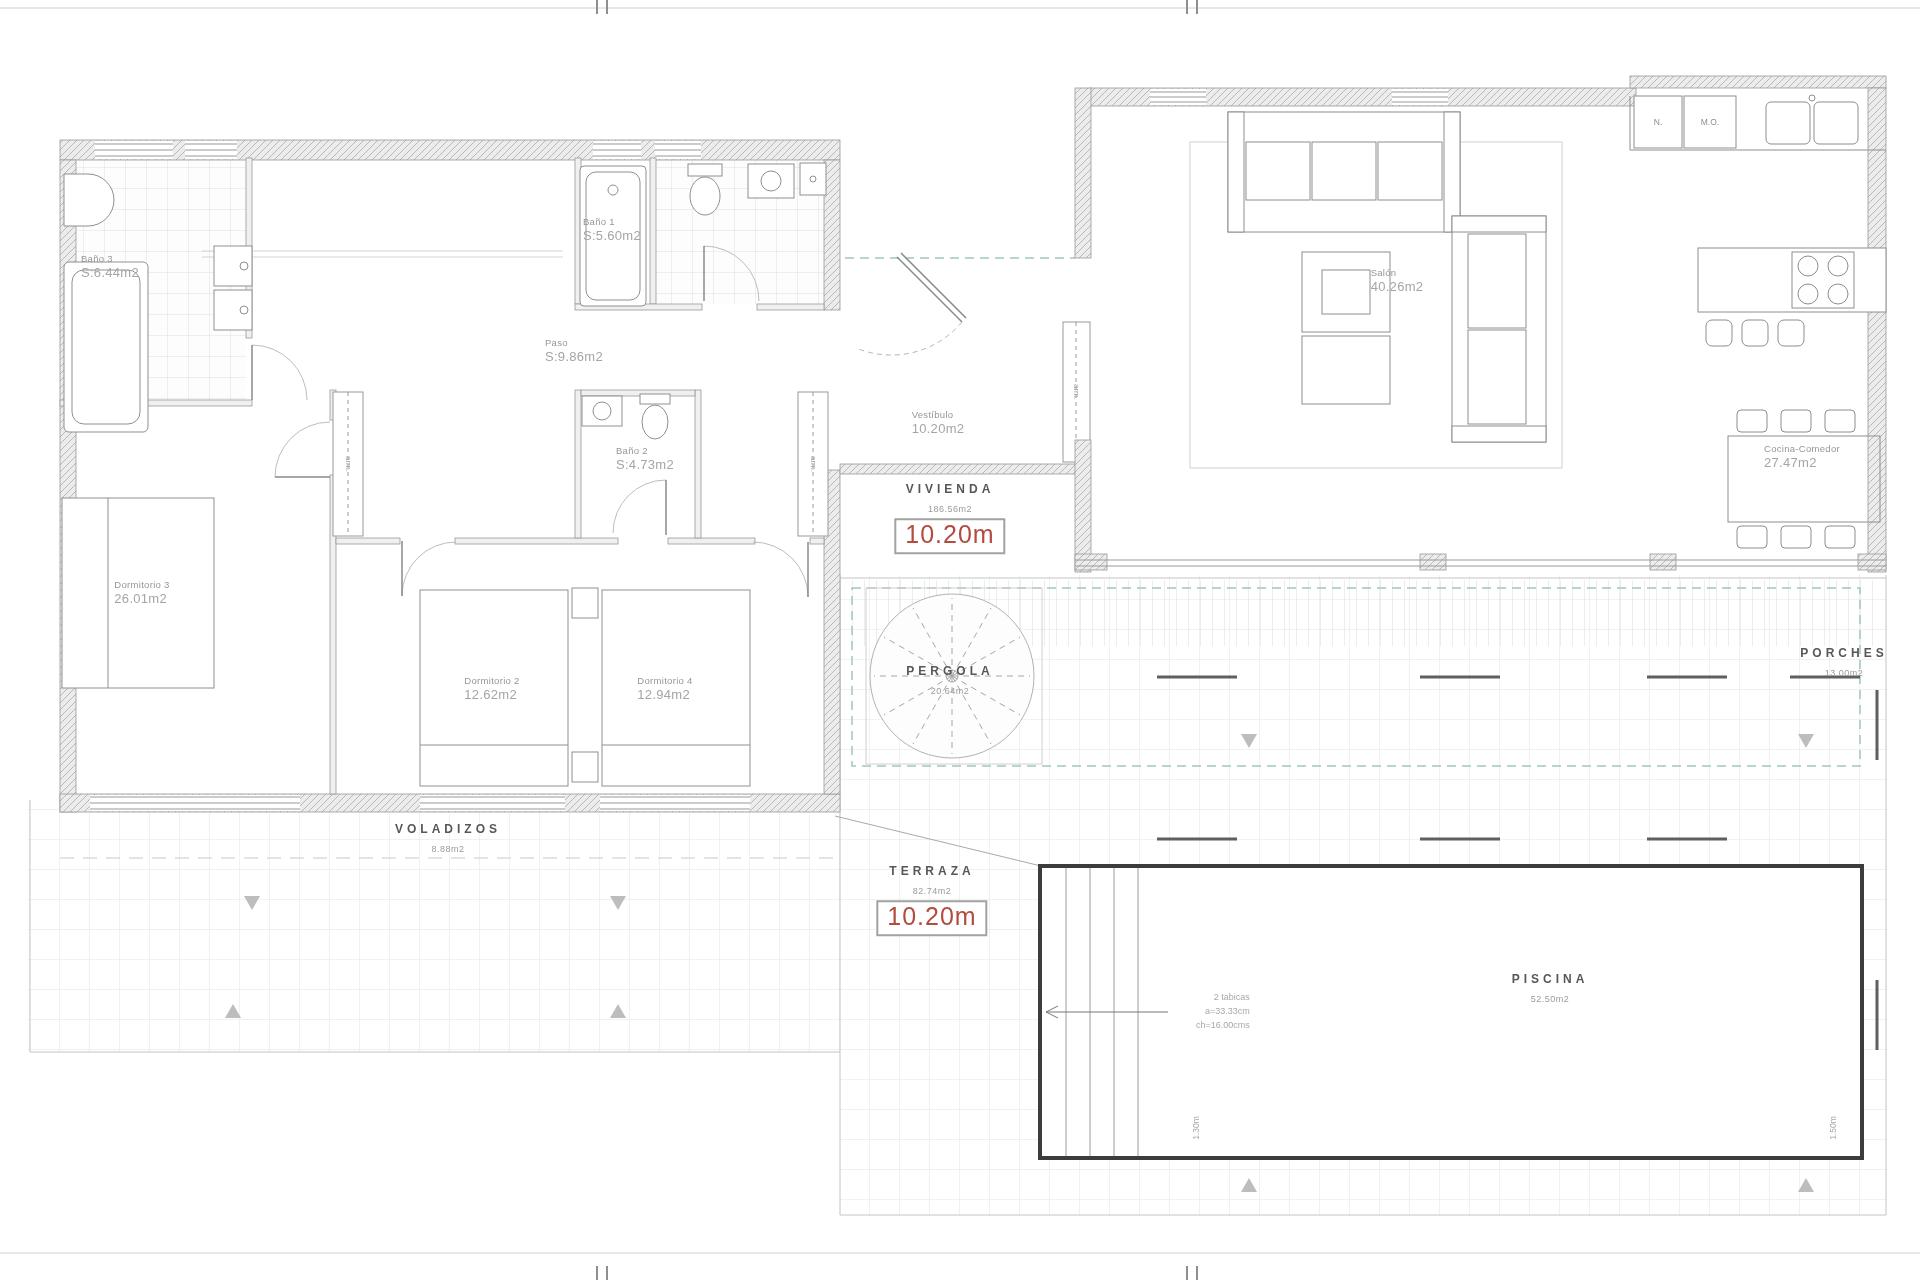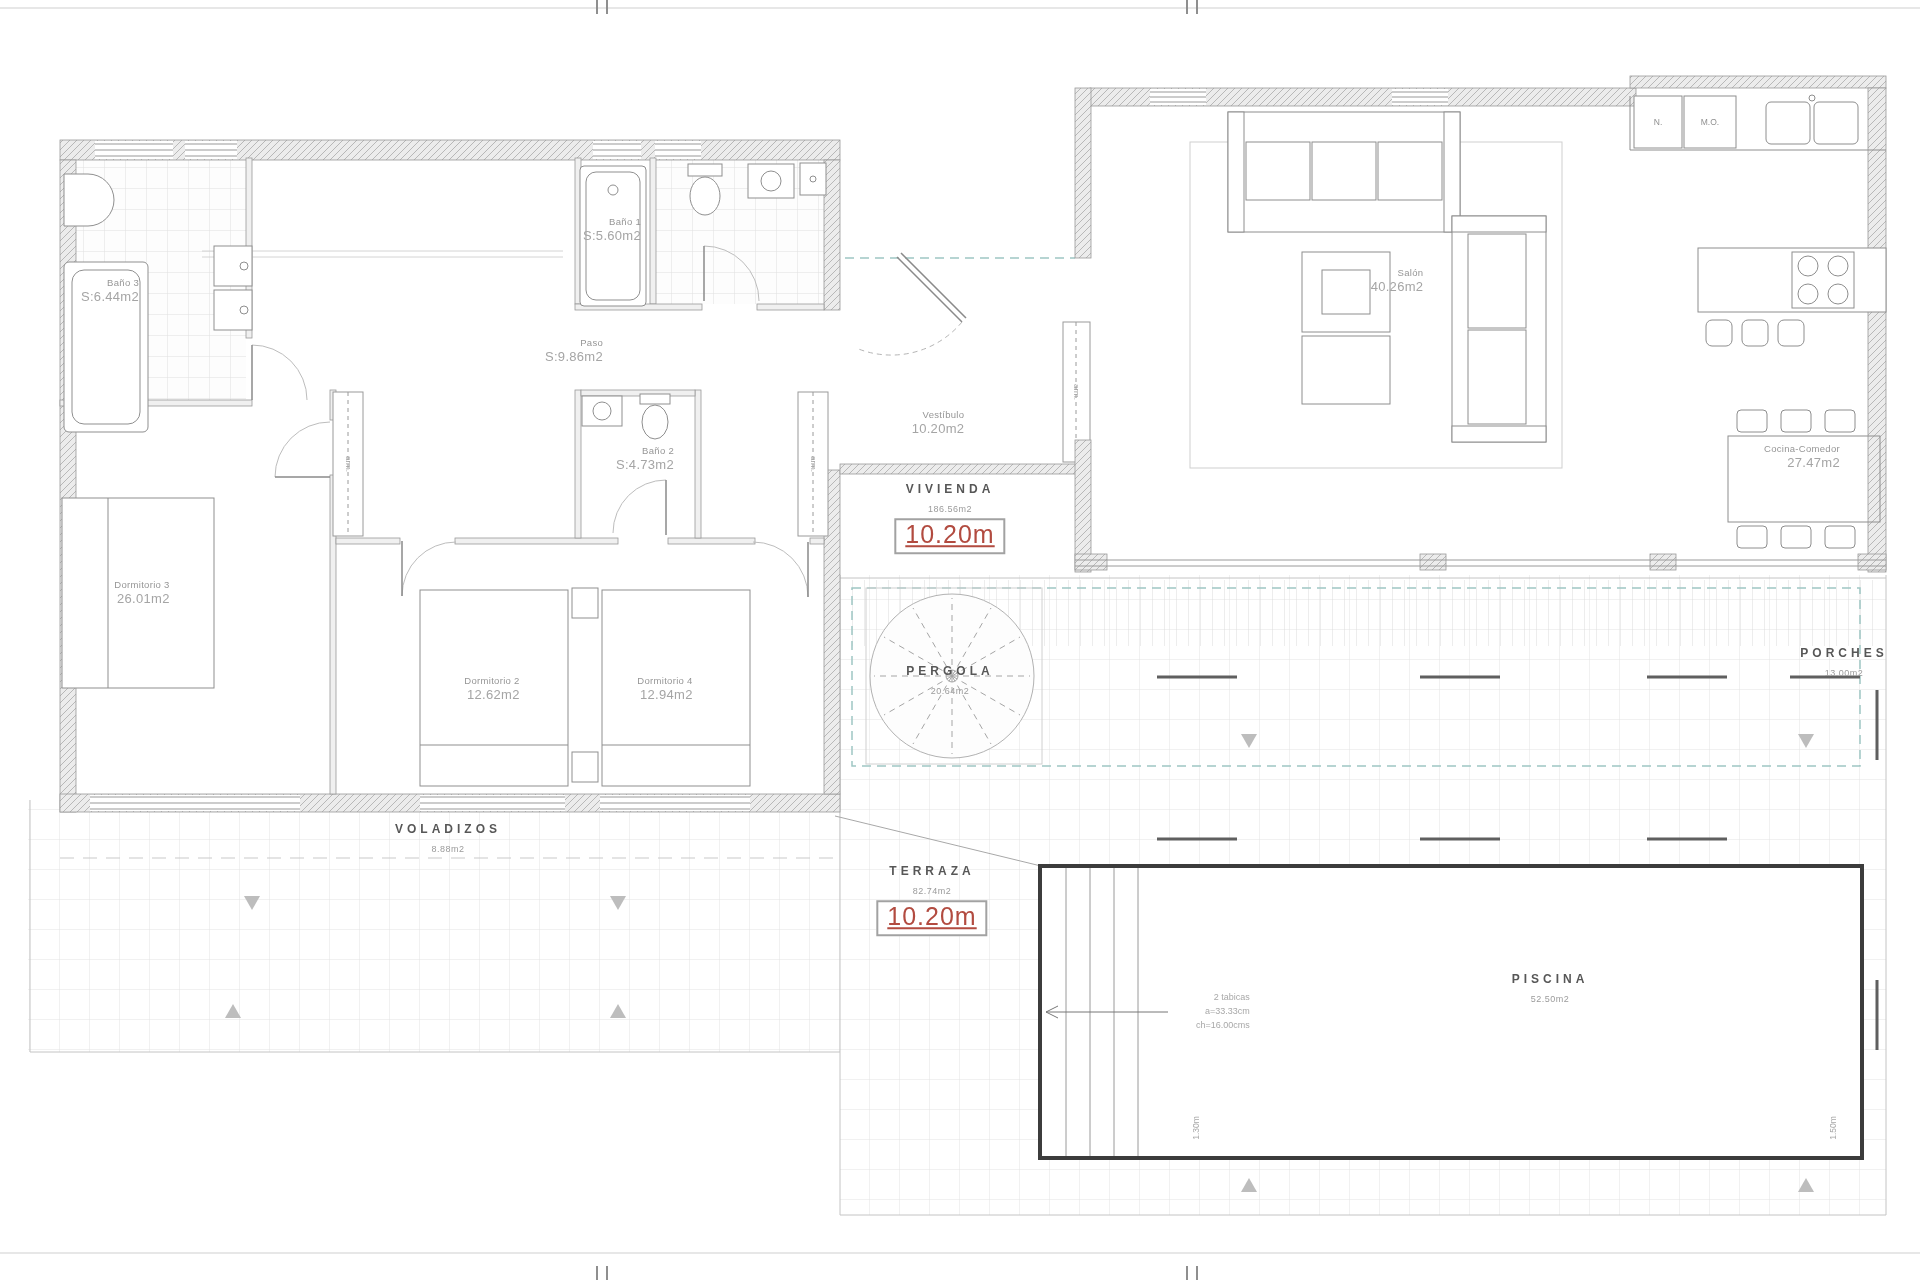--- a/index.html
+++ b/index.html
@@ -1,28 +1,28 @@
 <!DOCTYPE html>
 <html><head>
 <meta charset="utf-8">
 <style>
   html,body{margin:0;padding:0;background:#ffffff;}
   #stage{position:relative;width:1920px;height:1280px;background:#fff;overflow:hidden;
          font-family:"Liberation Sans",sans-serif;}
   svg{position:absolute;left:0;top:0;}
-  .lbl{position:absolute;transform:translate(-50%,-50%);text-align:right;color:#9b9b9b;
+  .lbl{position:absolute;transform:translate(-50%,-50%);text-align:left;color:#9b9b9b;
        font-size:9.5px;line-height:1.3;letter-spacing:.3px;white-space:nowrap;}
   .lbl .rn{color:#969696;}
   .lbl .ra{color:#a5a5a5;font-size:13px;}
   .zone{position:absolute;transform:translate(-50%,-50%);text-align:center;white-space:nowrap;}
   .zone .zn{font-size:12px;letter-spacing:4px;color:#575757;font-weight:bold;text-align:right;}
   .zone .za{font-size:9px;letter-spacing:.5px;color:#9b9b9b;margin-top:8px;}
   .badge{position:absolute;transform:translate(-50%,-50%);border:2px solid #a2a2a2;
          background:rgba(255,255,255,.92);color:#b24b40;font-size:25px;line-height:1.1;
-         padding:1px 9px 3px;letter-spacing:1px;white-space:nowrap;text-decoration:underline;}
+         padding:1px 9px 3px;letter-spacing:1px;white-space:nowrap;}
   .steps{position:absolute;transform:translate(0,-50%);text-align:right;font-size:9px;
          line-height:1.55;color:#a8a8a8;white-space:nowrap;}
   .rotL{position:absolute;transform:translate(-50%,-50%) rotate(-90deg);font-size:8.5px;
         color:#a8a8a8;white-space:nowrap;}
   .rotR{position:absolute;transform:translate(-50%,-50%) rotate(90deg);font-size:8px;
         color:#a0a0a0;white-space:nowrap;}
   .appl{position:absolute;transform:translate(-50%,-50%);font-size:8.5px;color:#8f8f8f;white-space:nowrap;}
 </style>
 </head>
 <body>
@@ -308,21 +308,21 @@
           <rect x="1452" y="426" width="94" height="16"></rect>
       <rect x="1468" y="234" width="58" height="94"></rect>
           <rect x="1468" y="330" width="58" height="94"></rect>
       <rect x="1302" y="252" width="88" height="80" fill="none"></rect>
       <rect x="1302" y="336" width="88" height="68" fill="none"></rect>
       <rect x="1322" y="270" width="48" height="44" fill="none"></rect>
     </g>
   </g>
 </svg>
 
-<div class="lbl" style="left:110px;top:292px">
+<div class="lbl" style="left:110px;top:268px">
   <div class="rn">Baño 3</div>
   <div class="ra">S:6.44m2</div>
 </div>
 <div class="lbl" style="left:612px;top:231px">
   <div class="rn">Baño 1</div>
   <div class="ra">S:5.60m2</div>
 </div>
 <div class="lbl" style="left:574px;top:352px">
   <div class="rn">Paso</div>
   <div class="ra">S:9.86m2</div>

